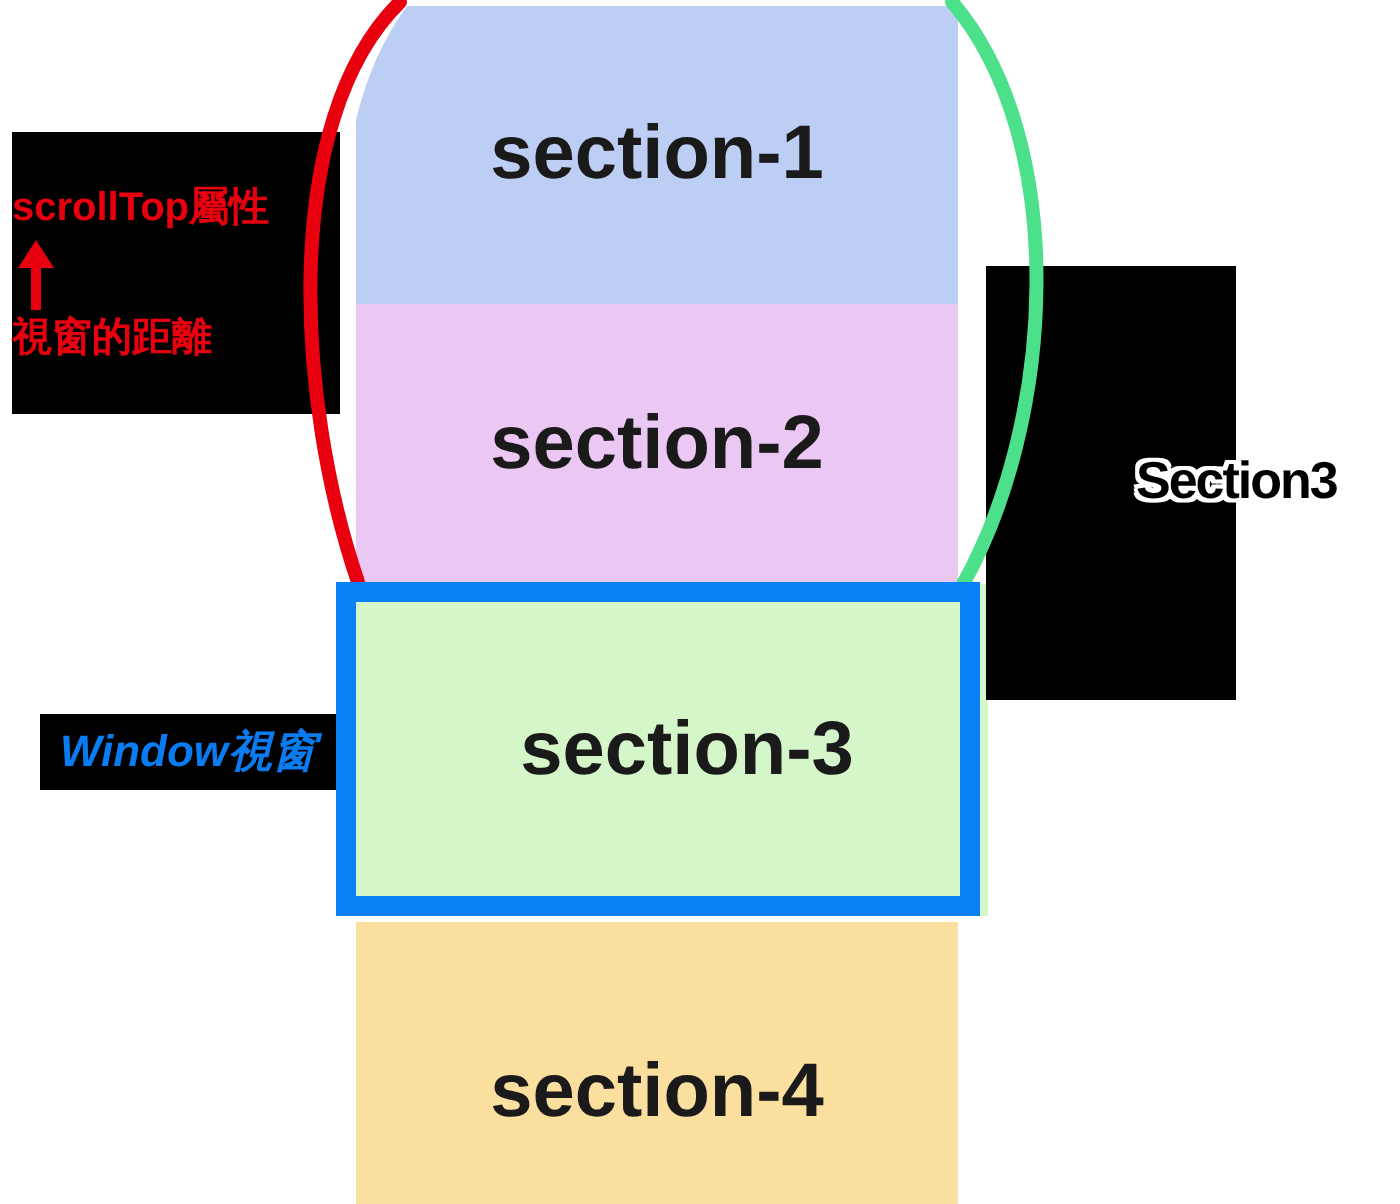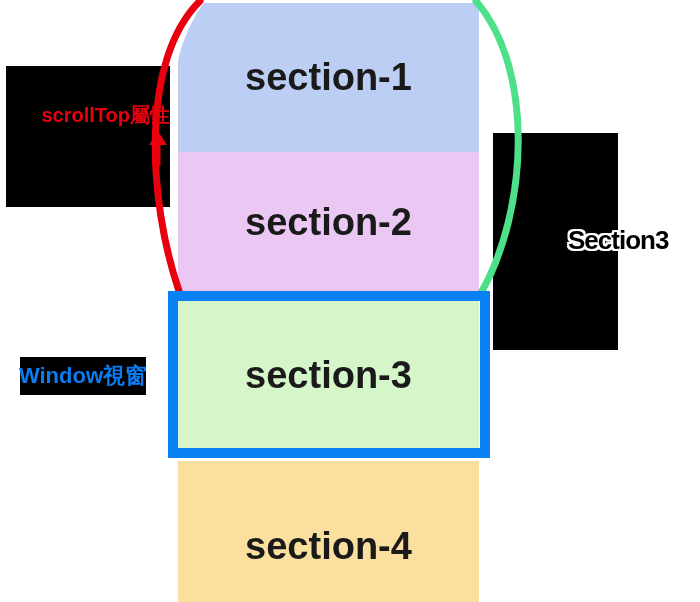--- a/index.html
+++ b/index.html
@@ -13,28 +13,28 @@
   
   .section{
     position:absolute;left:178px;width:301px;
     display:flex;align-items:center;justify-content:center;
   }
   .section-label{
     font-size:38px;font-weight:bold;color:#1a1a1a;letter-spacing:0;
   }
   #section-1{top:3px;height:149px;background:#bdcef4;}
   #section-2{top:152px;height:140px;background:#ebc7f3;text-align:center;}
-  #section-3{top:292px;height:166px;background:#d4f6c9;}
+  #section-3{top:292px;height:166px;background:#d4f6c9;padding-left:15px;}
   #section-4{top:461px;height:171px;background:#fbdf9e;}
 
   
   #scrolltop-box{
     position:absolute;left:6px;top:66px;width:164px;height:141px;
     background:#000000;
-    display:flex;flex-direction:column;align-items:flex-end;justify-content:center;
+    display:flex;flex-direction:column;align-items:flex-start;justify-content:center;
     z-index:3;
   }
   #scrolltop-box .red-line{
     color:#e8000f;font-weight:bold;font-size:20px;line-height:23px;
     white-space:nowrap;text-align:center;
   }
   #scrolltop-arrow{margin:4px 0 2px 0;}
 
   
   #right-box{
@@ -46,24 +46,25 @@
     font-size:26px;font-weight:bold;color:#000000;letter-spacing:-1px;
     white-space:nowrap;
     text-shadow:
       -2px -2px 0 #fff, 2px -2px 0 #fff, -2px 2px 0 #fff, 2px 2px 0 #fff,
       -2px 0 0 #fff, 2px 0 0 #fff, 0 -2px 0 #fff, 0 2px 0 #fff;
     text-align: center;
   }
 
   
   #window-label-box{
-    position:absolute;left:20px;top:357px;width:126px;height:38px;
+    position:absolute;left:20px;top:357px;width:148px;height:38px;
     background:#000000;
     display:flex;align-items:center;justify-content:center;
     z-index:3;
+    font-style:italic;
   }
   #window-label-box span{
     color:#0a7cf2;font-weight:bold;font-size:22px;white-space:nowrap;
   }
 
   
   #window-frame{
     position:absolute;left:168px;top:291px;width:302px;height:147px;
     border:10px solid #0a80f5;background:transparent;z-index:5;
   }
@@ -95,20 +96,21 @@
   <div id="right-box">
     <span id="right-box-text">Section3</span>
   </div>
 
   <div id="scrolltop-box">
     <span class="red-line">scrollTop屬性</span>
     <svg id="scrolltop-arrow" width="24" height="36" viewBox="0 0 24 36">
       <polygon points="12,0 3,14 21,14" fill="#e8000f"></polygon>
       <rect x="9.5" y="13" width="5" height="22" fill="#e8000f"></rect>
     </svg>
+    <span class="red-line">視窗的距離</span>
   </div>
 
   <div id="window-label-box">
     <span>Window視窗</span>
   </div>
 
   <svg id="overlay" viewBox="0 0 700 602">
 
     <path d="M 177 1 L 205 1 Q 186 26 178 60 L 176 60 Z" fill="#ffffff"></path>
 

